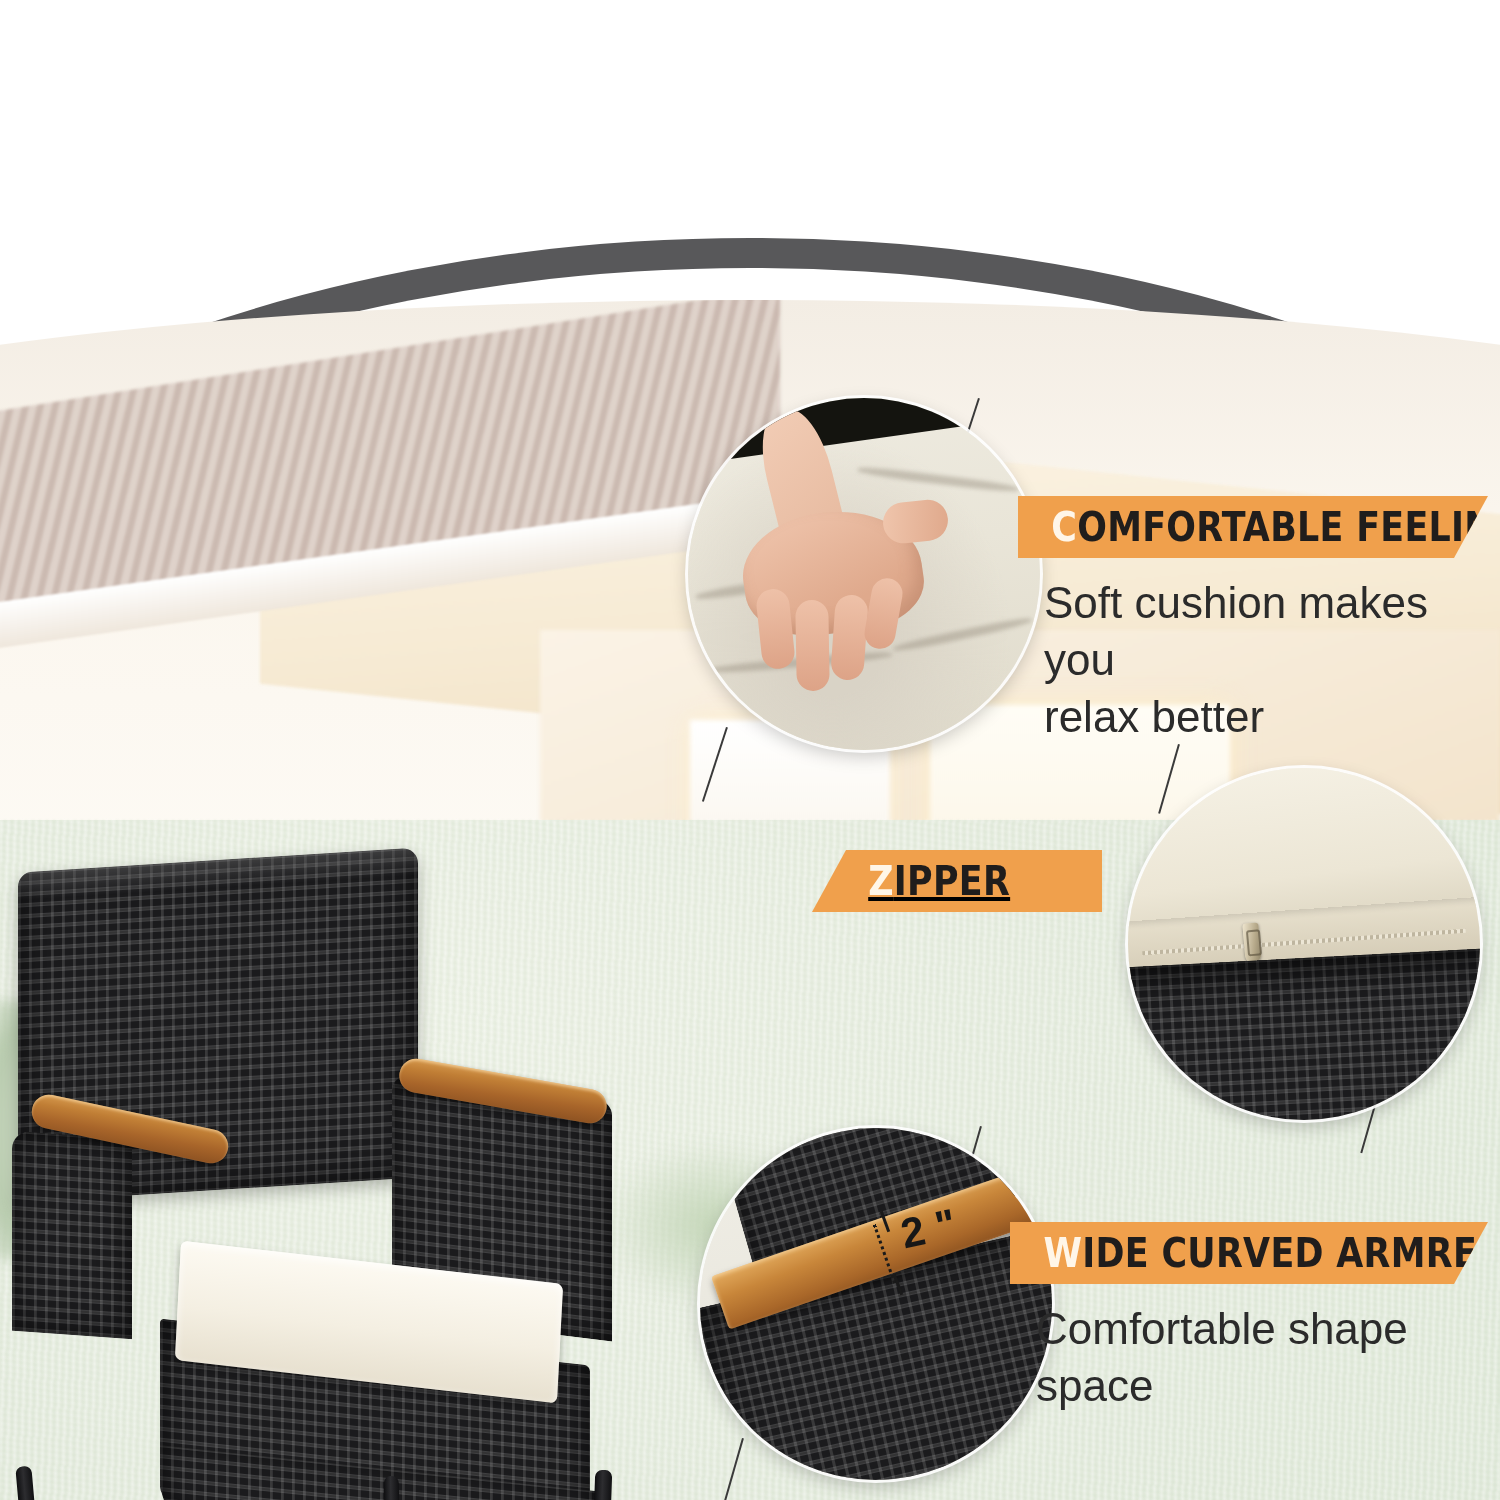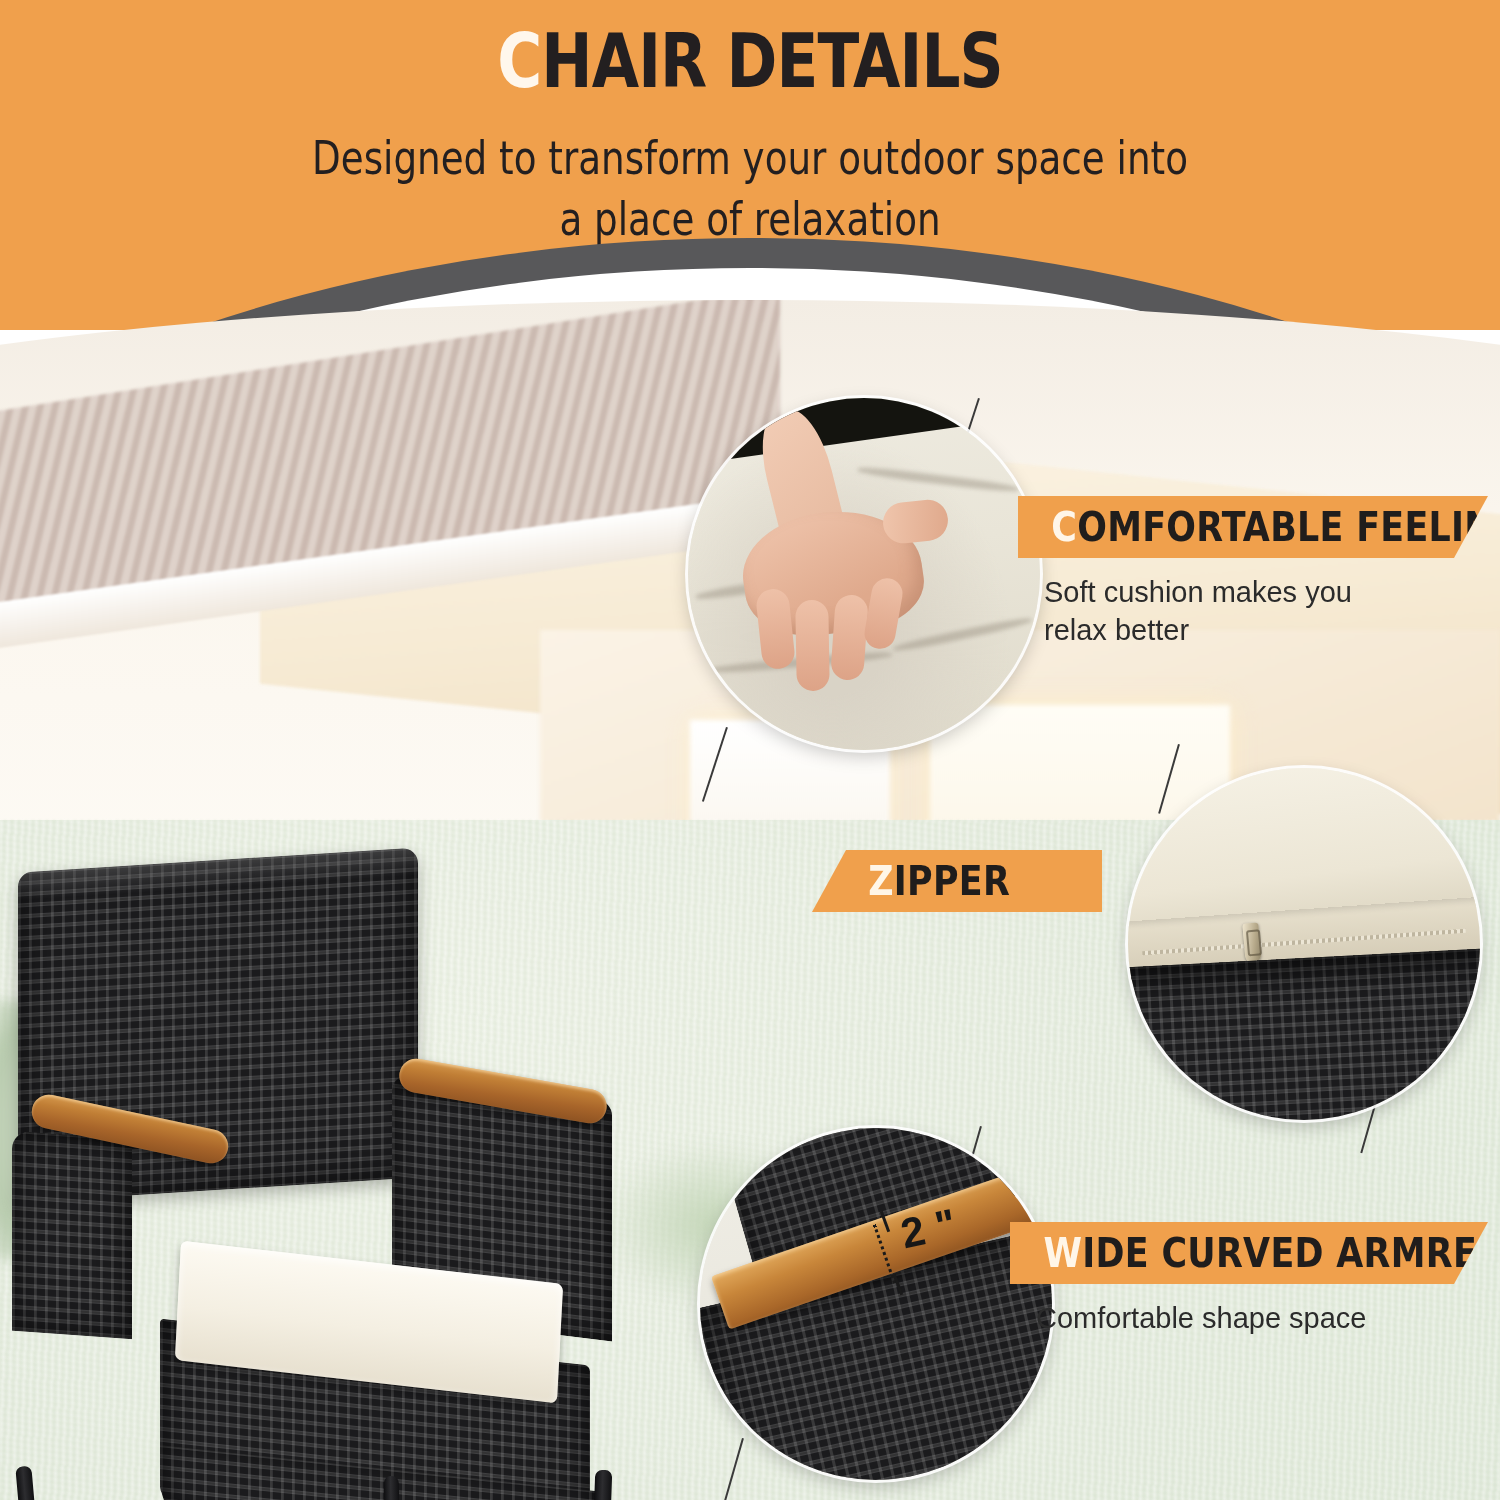--- a/index.html
+++ b/index.html
@@ -302,48 +302,40 @@
     position:relative;height:62px;display:flex;align-items:center;
     background:var(--orange,#F0A04C);
   }
   .banner-r{ 
     padding:0 54px 0 26px;
     clip-path:polygon(0 0,100% 0,calc(100% - 34px) 100%,0 100%);
   }
   .banner-l{ 
     padding:0 26px 0 54px;
     clip-path:polygon(34px 0,100% 0,100% 100%,0 100%);
+    text-decoration:underline;
   }
   .banner span{
     font-family:"Liberation Sans Narrow","DejaVu Sans Condensed","Liberation Sans",sans-serif;
     font-size:40px;font-weight:700;color:#201d1c;letter-spacing:.3px;
     white-space:nowrap;transform:scaleX(.97);
   }
   .banner span .lead{color:#FFF6E8;}
   .desc{
     margin-top:16px;padding-left:26px;
     font-family:"Liberation Sans",sans-serif;
-    font-size:29px;font-weight:400;color:#2b2b2b;line-height:1.3;
+    font-size:44px;font-weight:400;color:#2b2b2b;line-height:1.3;
     white-space:pre-line;
   }
 </style>
 </head>
 <body>
 
 <div class="canvas">
 
-  <div class="header">
-    <div class="title">
-      <span class="lead">C</span><span>HAIR DETAILS</span>
-    </div>
-    <div class="subtitle">
-      <div>Designed to transform your outdoor space into</div>
-      <div>a place of relaxation</div>
-    </div>
-  </div>
 
   <div class="arc-grey"></div>
   <div class="arc-white"></div>
 
   <div class="stage">
     <div class="stage-inner">
 
       <div class="scene-sky"></div>
       <div class="soffit"></div>
       <div class="roof"></div>

